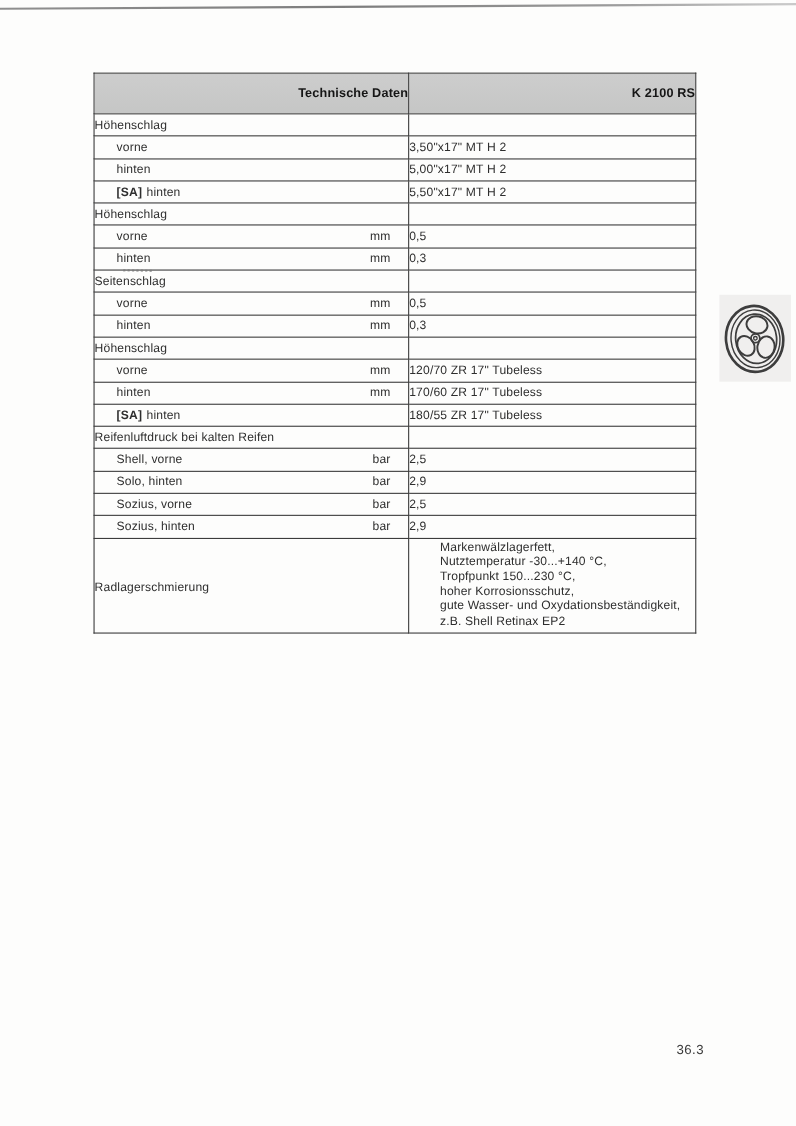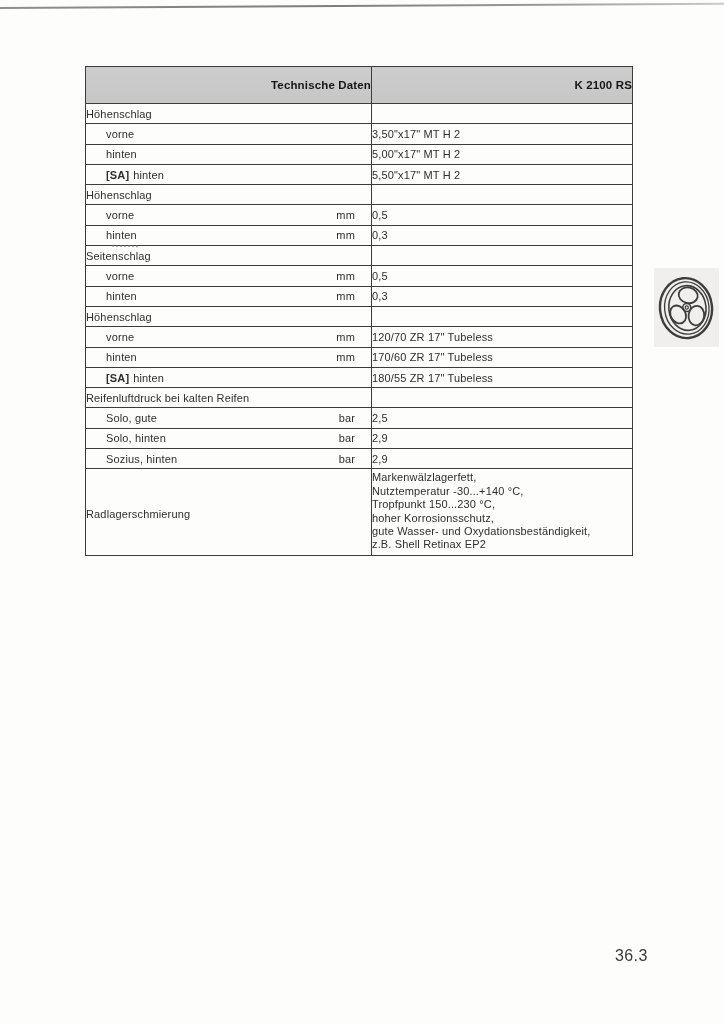--- a/index.html
+++ b/index.html
@@ -41,37 +41,37 @@
   }
   table.tech tbody td{height:19.3px;vertical-align:middle;}
   td.lcell{padding-left:6px;}
   td.lcell.sub{padding-left:20px;}
   td.rcell{padding-left:5px;}
   .unit{float:right;padding-right:16px;}
   .prefix:not(:empty){font-weight:bold;margin-right:4px;text-align:center;}
   tr.multiline td{vertical-align:top;}
   tr.multiline td.lcell{padding-top:3px;}
   tr.multiline td.rcell{padding-top:2px;padding-bottom:3px;}
-  tr.multiline .vline{line-height:13.4px;white-space:nowrap;}
+  tr.multiline .vline{line-height:13.4px;white-space:nowrap;margin-left:28px;}
   
   .wheel-box{
     position:absolute;left:654px;top:268px;width:65px;height:79px;
     background:#f0efee;
     display:flex;align-items:center;justify-content:center;
   }
   
   .artifact{
     position:absolute;left:112px;top:242px;width:26px;height:3px;
     border-bottom:2px dotted #777;
     opacity:.65;
     transform:rotate(1deg);
   }
   .page-number{
     position:absolute;left:615px;top:947px;
-    font-size:16px;letter-spacing:.4px;color:#3a3a3a;
+    font-size:12px;letter-spacing:.4px;color:#3a3a3a;
   }
 </style>
 </head>
 <body>
 
 <div>
 
   <div class="page-edge"></div>
 
   <table class="tech">
@@ -140,26 +140,30 @@
       </tr>
       <tr>
         <td class="lcell sub"><span class="prefix">[SA]</span><span>hinten</span><span class="unit"></span></td>
         <td class="rcell">180/55 ZR 17" Tubeless</td>
       </tr>
       <tr>
         <td class="lcell">Reifenluftdruck bei kalten Reifen</td>
         <td class="rcell"></td>
       </tr>
       <tr>
-        <td class="lcell sub"><span class="prefix"></span><span>Solo, gute</span><span class="unit">bar</span></td>
+        <td class="lcell sub"><span class="prefix"></span><span>Shell, vorne</span><span class="unit">bar</span></td>
         <td class="rcell">2,5</td>
       </tr>
       <tr>
         <td class="lcell sub"><span class="prefix"></span><span>Solo, hinten</span><span class="unit">bar</span></td>
         <td class="rcell">2,9</td>
+      </tr>
+      <tr>
+        <td class="lcell sub"><span class="prefix"></span><span>Sozius, vorne</span><span class="unit">bar</span></td>
+        <td class="rcell">2,5</td>
       </tr>
       <tr>
         <td class="lcell sub"><span class="prefix"></span><span>Sozius, hinten</span><span class="unit">bar</span></td>
         <td class="rcell">2,9</td>
       </tr>
       <tr class="multiline">
         <td class="lcell">Radlagerschmierung</td>
         <td class="rcell">
           <div class="vline">Markenwälzlagerfett,</div>
           <div class="vline">Nutztemperatur -30...+140 °C,</div>

